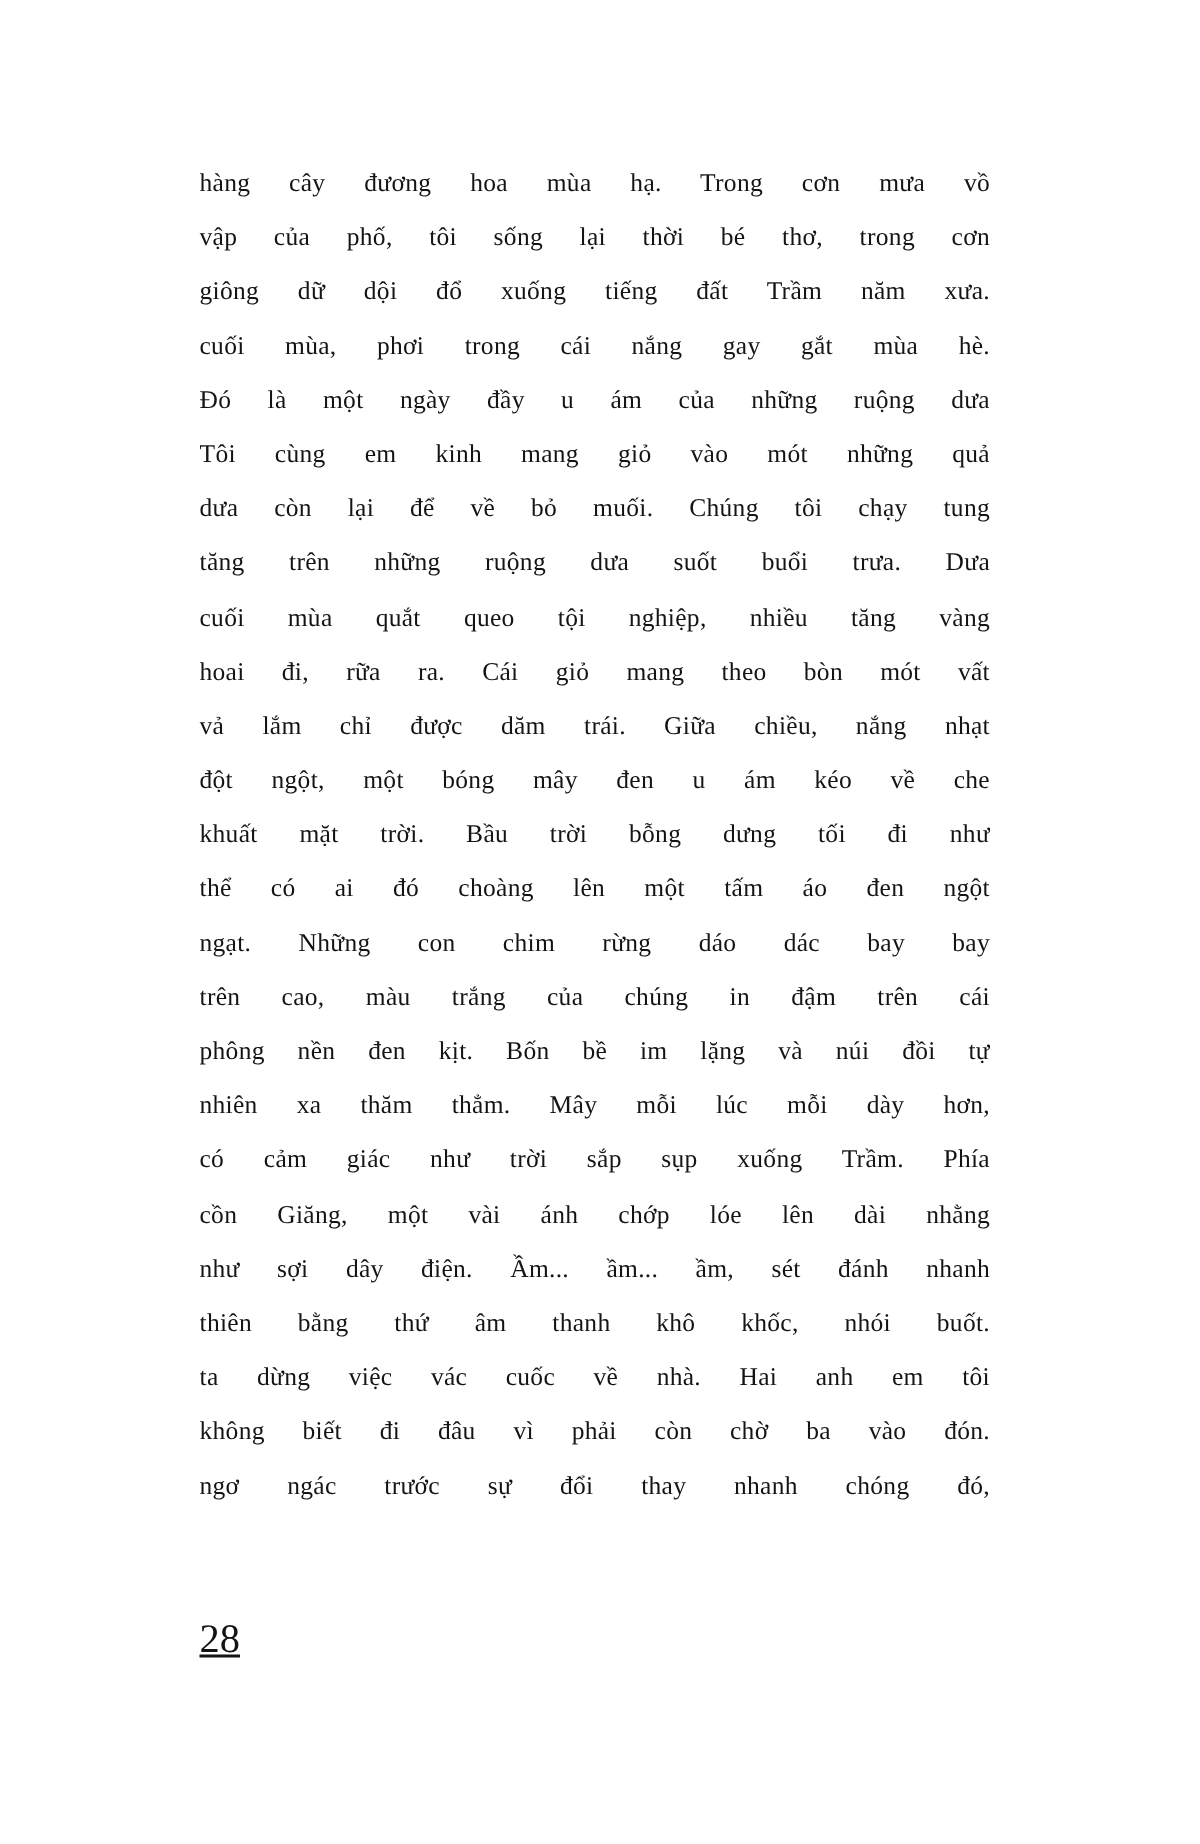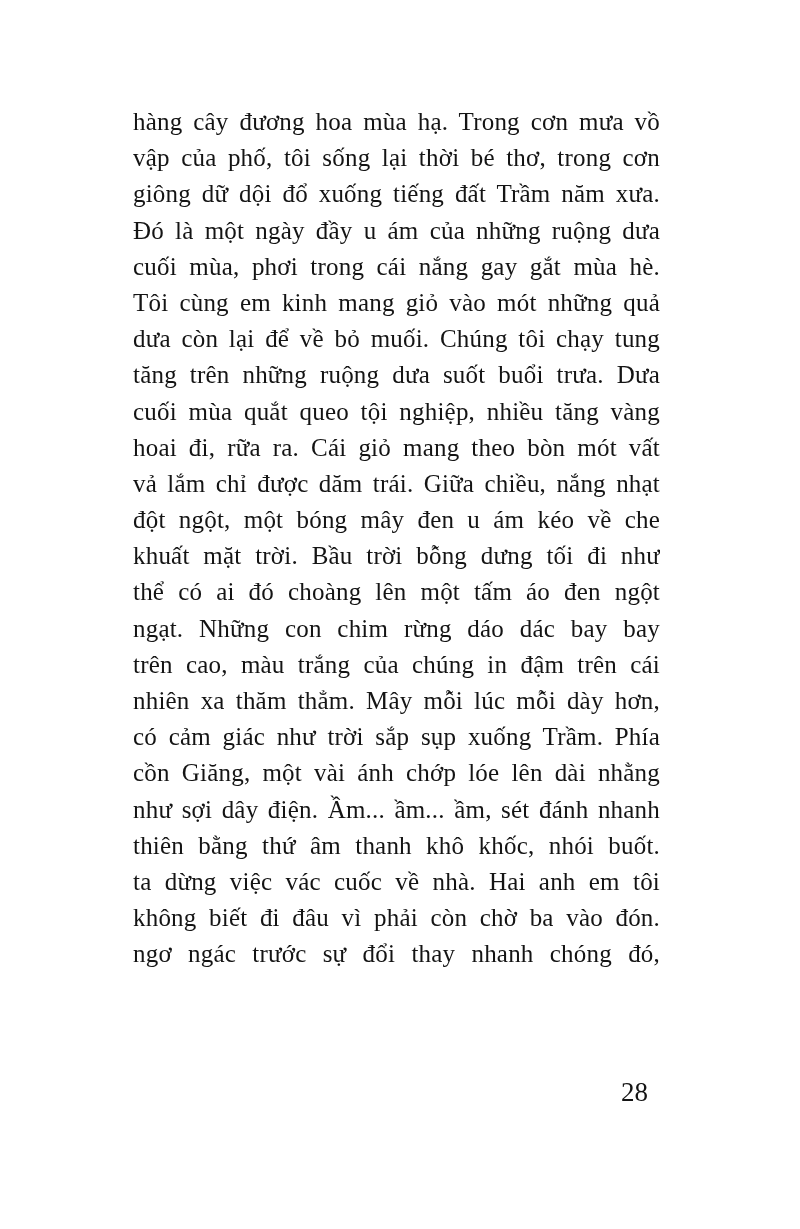--- a/index.html
+++ b/index.html
@@ -18,62 +18,64 @@
     height: 1229px;
     background: #ffffff;
   }
   .text-block {
     position: absolute;
     left: 133px;
     top: 104px;
     width: 527px;
   }
   .line {
-    font-size: 25px;
+    font-size: 17px;
     line-height: 36.2px;
     height: 36.2px;
     text-align: justify;
     text-align-last: justify;
     text-justify: inter-word;
     overflow: hidden;
     letter-spacing: 0.2px;
     font-family: Liberation Serif, serif;
   }
   .page-number {
     position: absolute;
-    left: 121px;
+    left: 133px;
     width: 527px;
     top: 1076px;
-    text-align: right;
+    text-align: left;
     font-size: 27px;
     line-height: 32px;
     color: #141414;
+    text-decoration: underline;
   }
 </style>
 </head>
 <body>
 
 <div class="book-page">
   <div class="text-block">
     <div class="line">hàng cây đương hoa mùa hạ. Trong cơn mưa vồ</div>
     <div class="line">vập của phố, tôi sống lại thời bé thơ, trong cơn</div>
     <div class="line">giông dữ dội đổ xuống tiếng đất Trầm năm xưa.</div>
+    <div class="line">cuối mùa, phơi trong cái nắng gay gắt mùa hè.</div>
     <div class="line">Đó là một ngày đầy u ám của những ruộng dưa</div>
-    <div class="line">cuối mùa, phơi trong cái nắng gay gắt mùa hè.</div>
     <div class="line">Tôi cùng em kinh mang giỏ vào mót những quả</div>
     <div class="line">dưa còn lại để về bỏ muối. Chúng tôi chạy tung</div>
     <div class="line">tăng trên những ruộng dưa suốt buổi trưa. Dưa</div>
     <div class="line">cuối mùa quắt queo tội nghiệp, nhiều tăng vàng</div>
     <div class="line">hoai đi, rữa ra. Cái giỏ mang theo bòn mót vất</div>
     <div class="line">vả lắm chỉ được dăm trái. Giữa chiều, nắng nhạt</div>
     <div class="line">đột ngột, một bóng mây đen u ám kéo về che</div>
     <div class="line">khuất mặt trời. Bầu trời bỗng dưng tối đi như</div>
     <div class="line">thể có ai đó choàng lên một tấm áo đen ngột</div>
     <div class="line">ngạt. Những con chim rừng dáo dác bay bay</div>
     <div class="line">trên cao, màu trắng của chúng in đậm trên cái</div>
+    <div class="line">phông nền đen kịt. Bốn bề im lặng và núi đồi tự</div>
     <div class="line">nhiên xa thăm thẳm. Mây mỗi lúc mỗi dày hơn,</div>
     <div class="line">có cảm giác như trời sắp sụp xuống Trầm. Phía</div>
     <div class="line">cồn Giăng, một vài ánh chớp lóe lên dài nhằng</div>
     <div class="line">như sợi dây điện. Ầm... ầm... ầm, sét đánh nhanh</div>
     <div class="line">thiên bằng thứ âm thanh khô khốc, nhói buốt.</div>
     <div class="line">ta dừng việc vác cuốc về nhà. Hai anh em tôi</div>
     <div class="line">không biết đi đâu vì phải còn chờ ba vào đón.</div>
     <div class="line">ngơ ngác trước sự đổi thay nhanh chóng đó,</div>
   </div>
   <div class="page-number">28</div>

